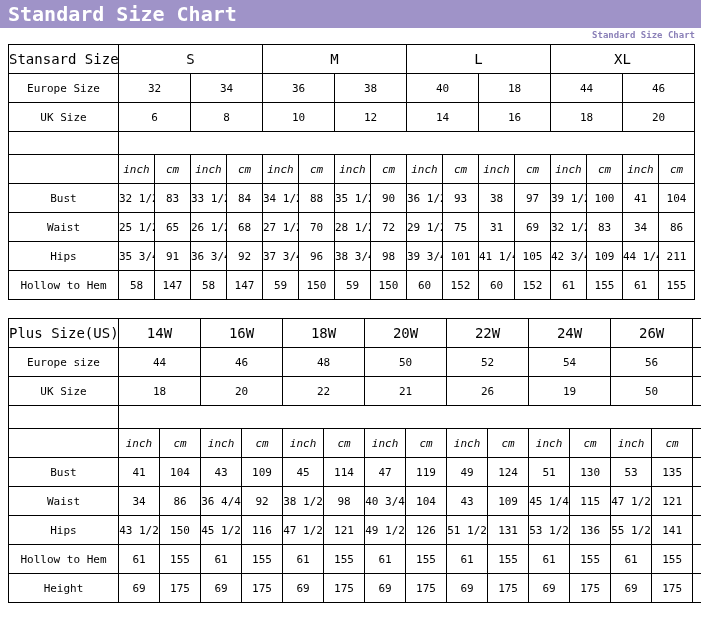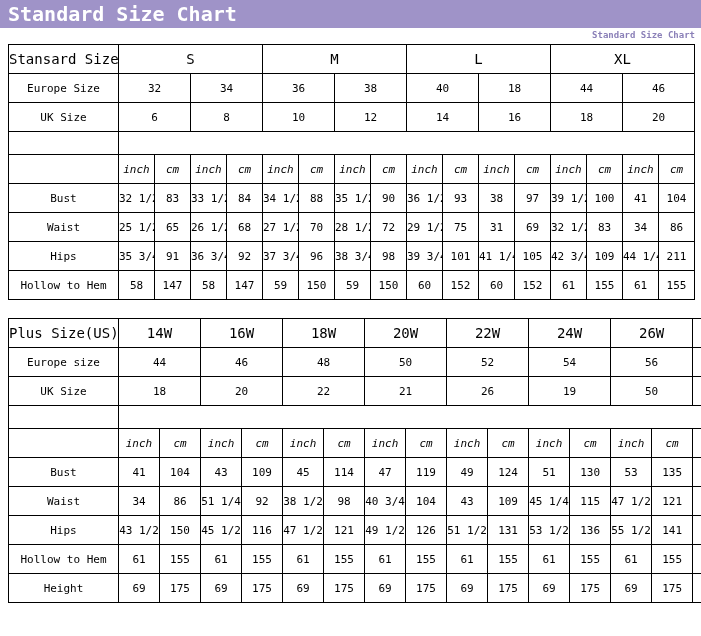--- a/index.html
+++ b/index.html
@@ -378,21 +378,21 @@
           <td>130</td>
           <td>53</td>
           <td>135</td>
           <td class="blank-cell"></td>
         </tr>
 
         <tr>
           <td class="rowlabel">Waist</td>
           <td>34</td>
           <td>86</td>
-          <td>51 1/4</td>
+          <td>36 4/4</td>
           <td>92</td>
           <td>38 1/2</td>
           <td>98</td>
           <td>40 3/4</td>
           <td>104</td>
           <td>43</td>
           <td>109</td>
           <td>45 1/4</td>
           <td>115</td>
           <td>47 1/2</td>

